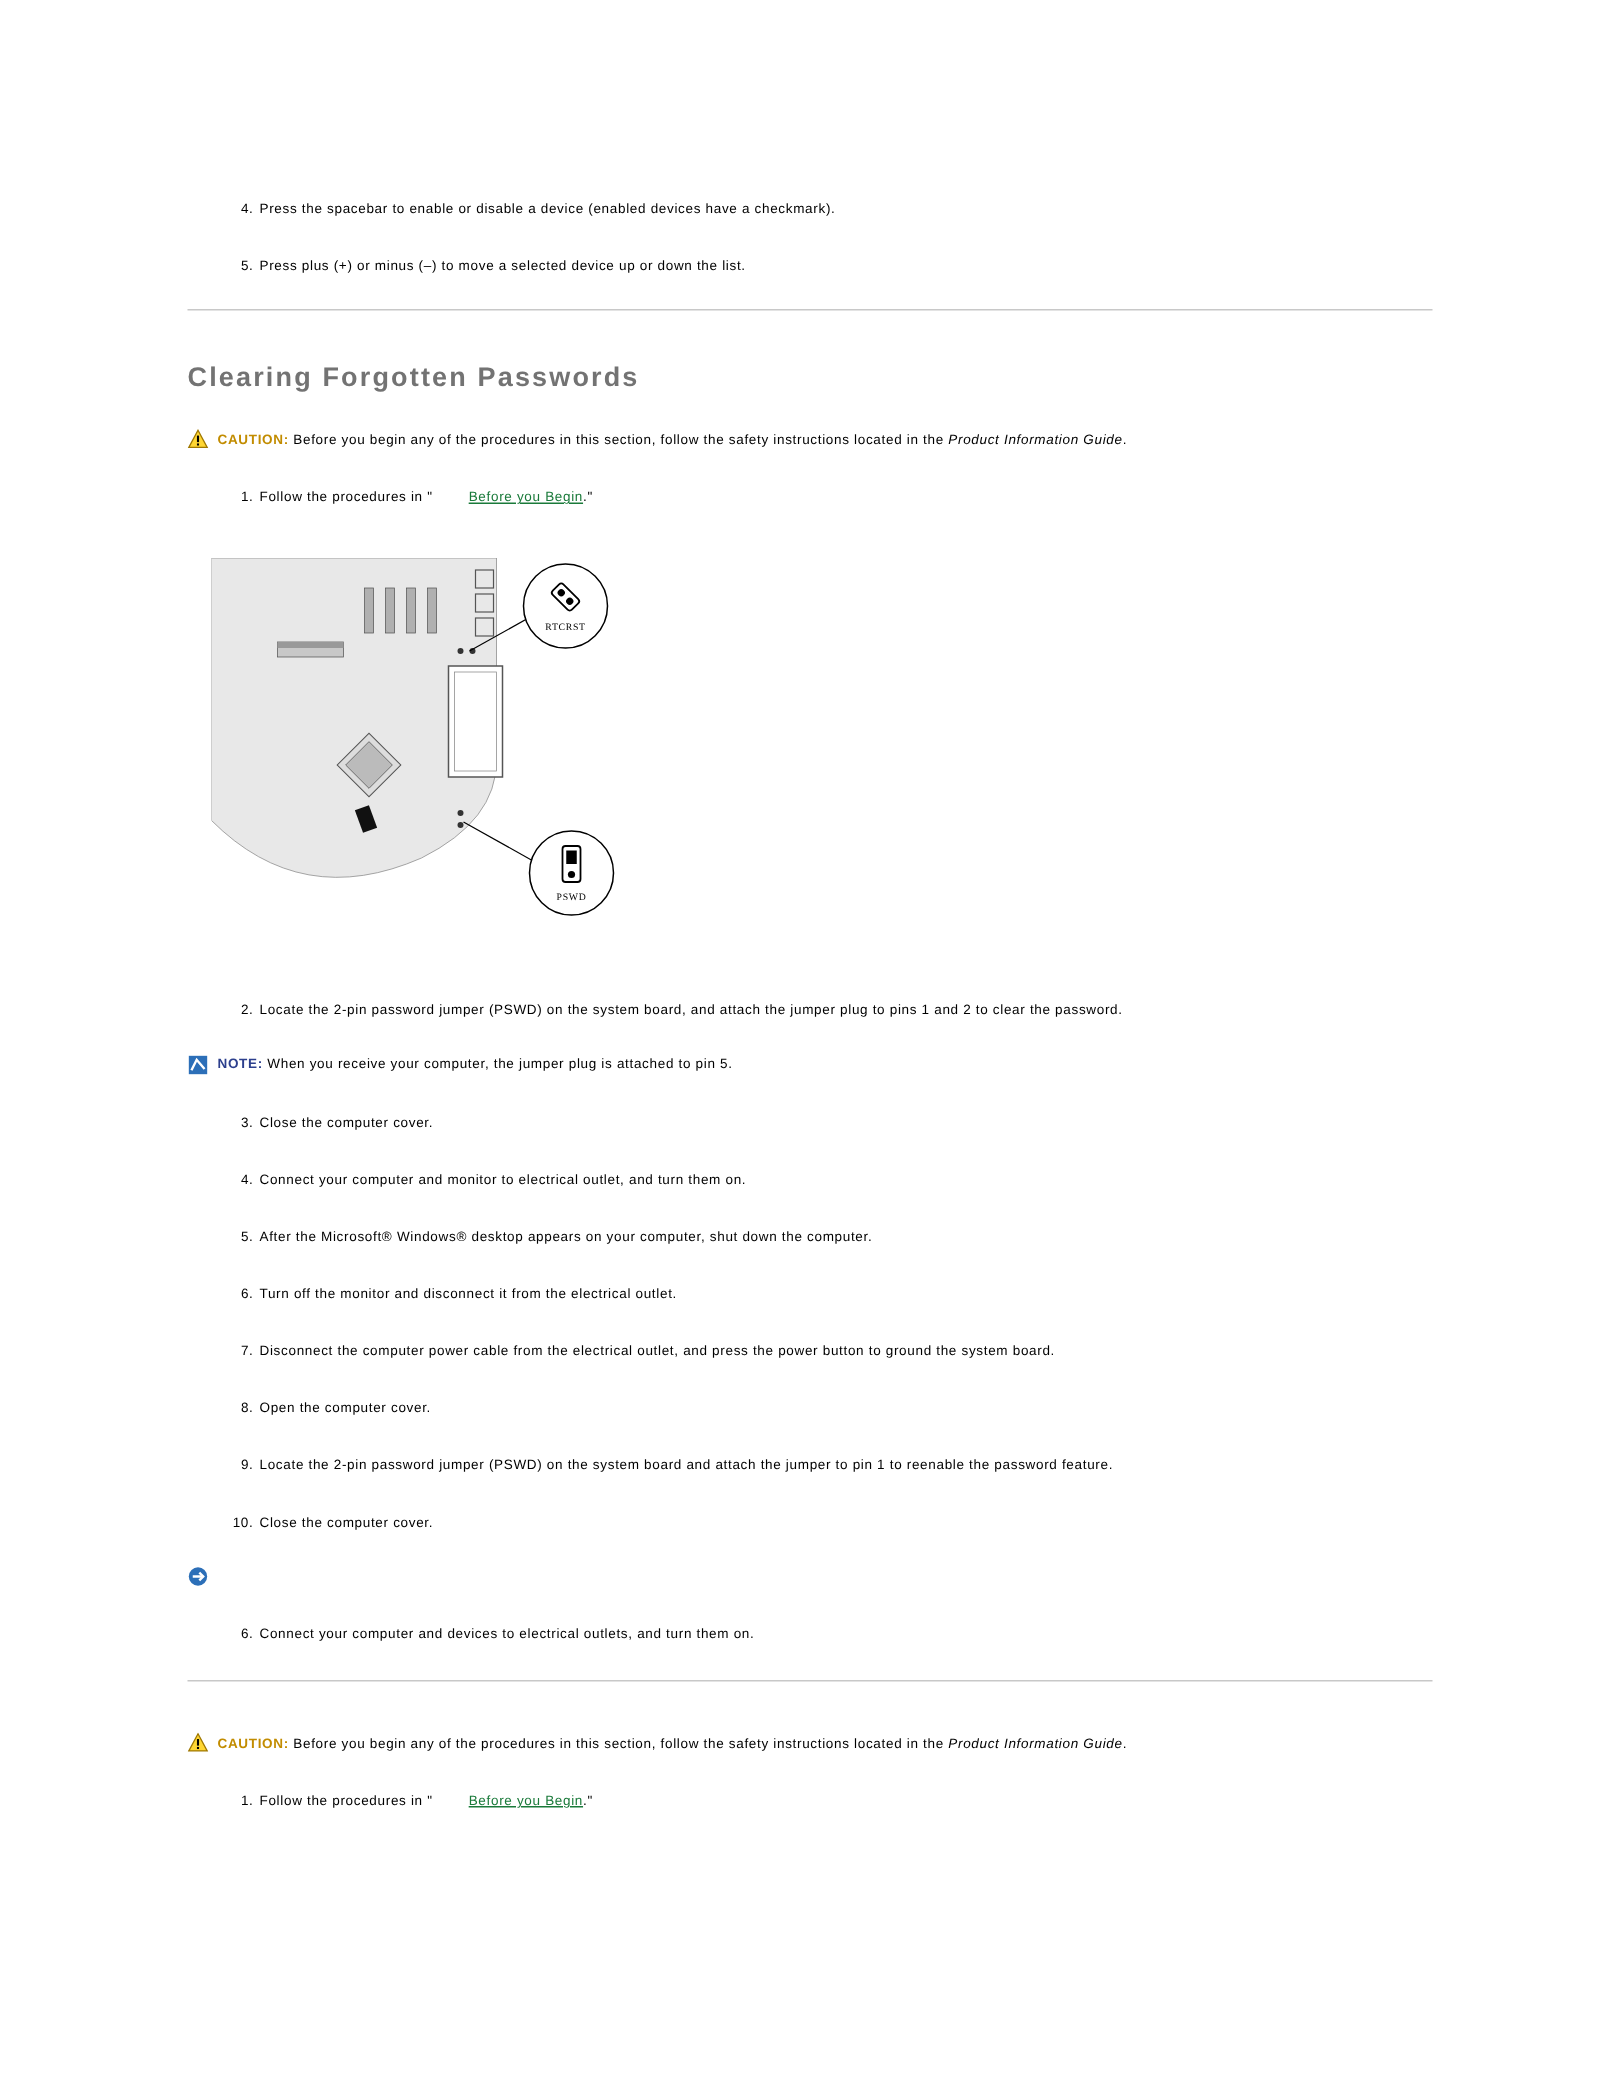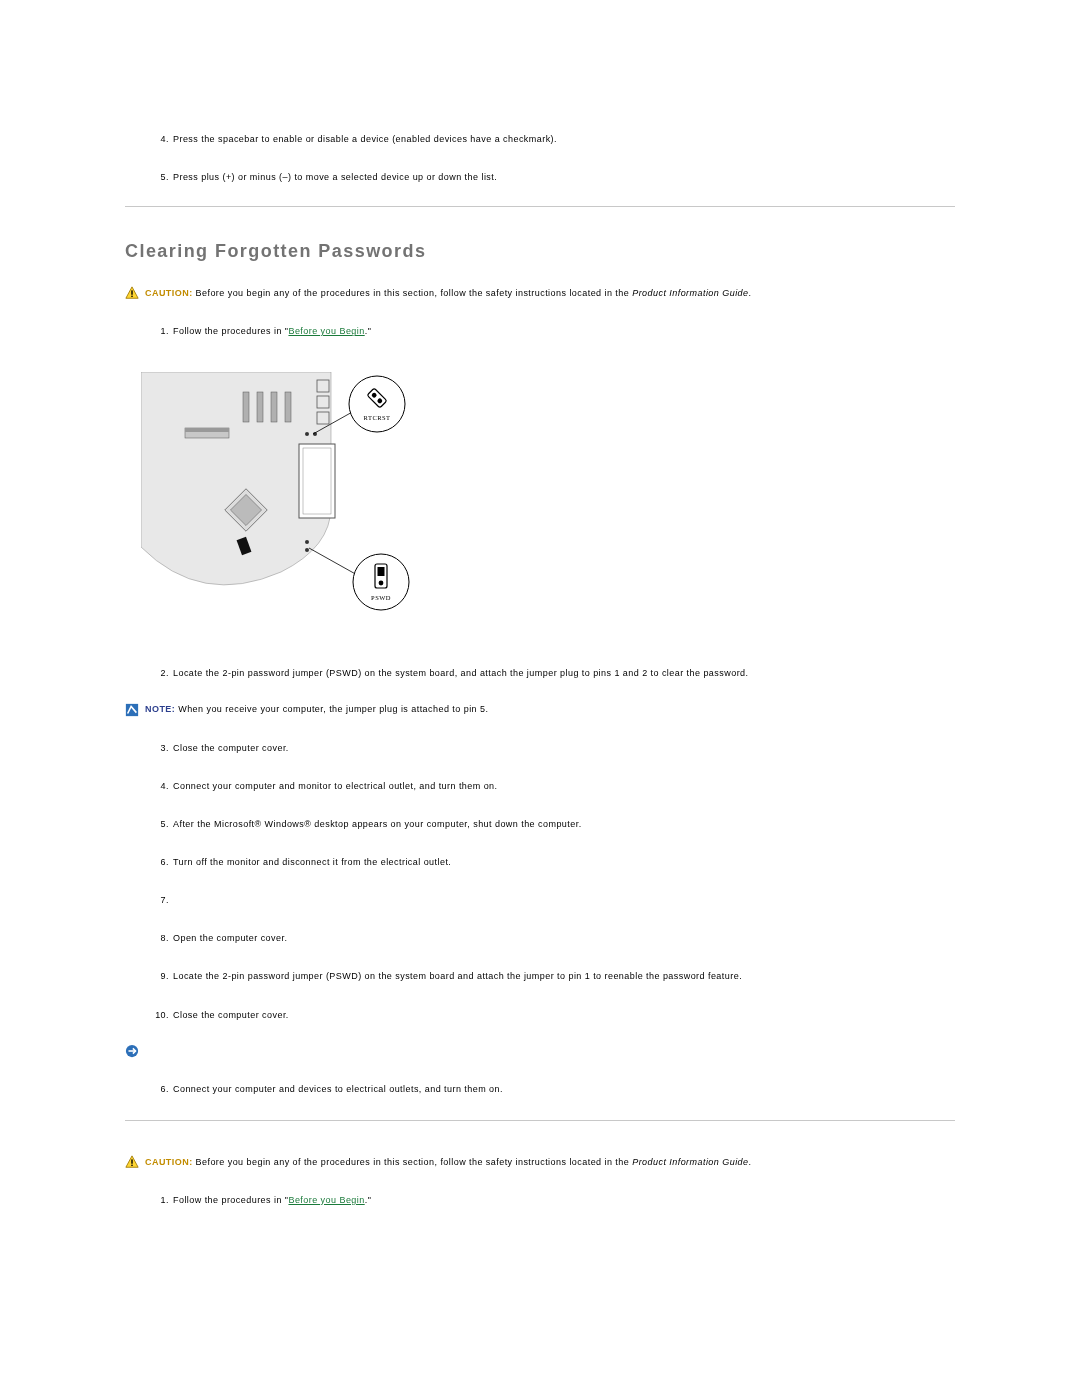--- a/index.html
+++ b/index.html
@@ -62,20 +62,21 @@
     height: 14px;
     margin-right: 6px;
     flex-shrink: 0;
   }
   .label-caution { color: #c28c00; font-weight: bold; }
   .label-note { color: #2c3f8d; font-weight: bold; }
   .label-notice { color: #2c3f8d; font-weight: bold; }
   .italic { font-style: italic; }
   a.inline-link {
     color: #1a7a3a;
+    margin-left: 24px;
   }
   .diagram {
     margin: 12px 0 30px 16px;
     width: 280px;
     height: 260px;
   }
 </style>
 </head>
 <body>
 
@@ -198,20 +199,21 @@
       <li class="step">
         <span class="num">5.</span>
         <span>After the Microsoft® Windows® desktop appears on your computer, shut down the computer.</span>
       </li>
       <li class="step">
         <span class="num">6.</span>
         <span>Turn off the monitor and disconnect it from the electrical outlet.</span>
       </li>
       <li class="step">
         <span class="num">7.</span>
+        <span>Disconnect the computer power cable from the electrical outlet, and press the power button to ground the system board.</span>
       </li>
       <li class="step">
         <span class="num">8.</span>
         <span>Open the computer cover.</span>
       </li>
       <li class="step">
         <span class="num">9.</span>
         <span>Locate the 2-pin password jumper (PSWD) on the system board and attach the jumper to pin 1 to reenable the password feature.</span>
       </li>
       <li class="step">

